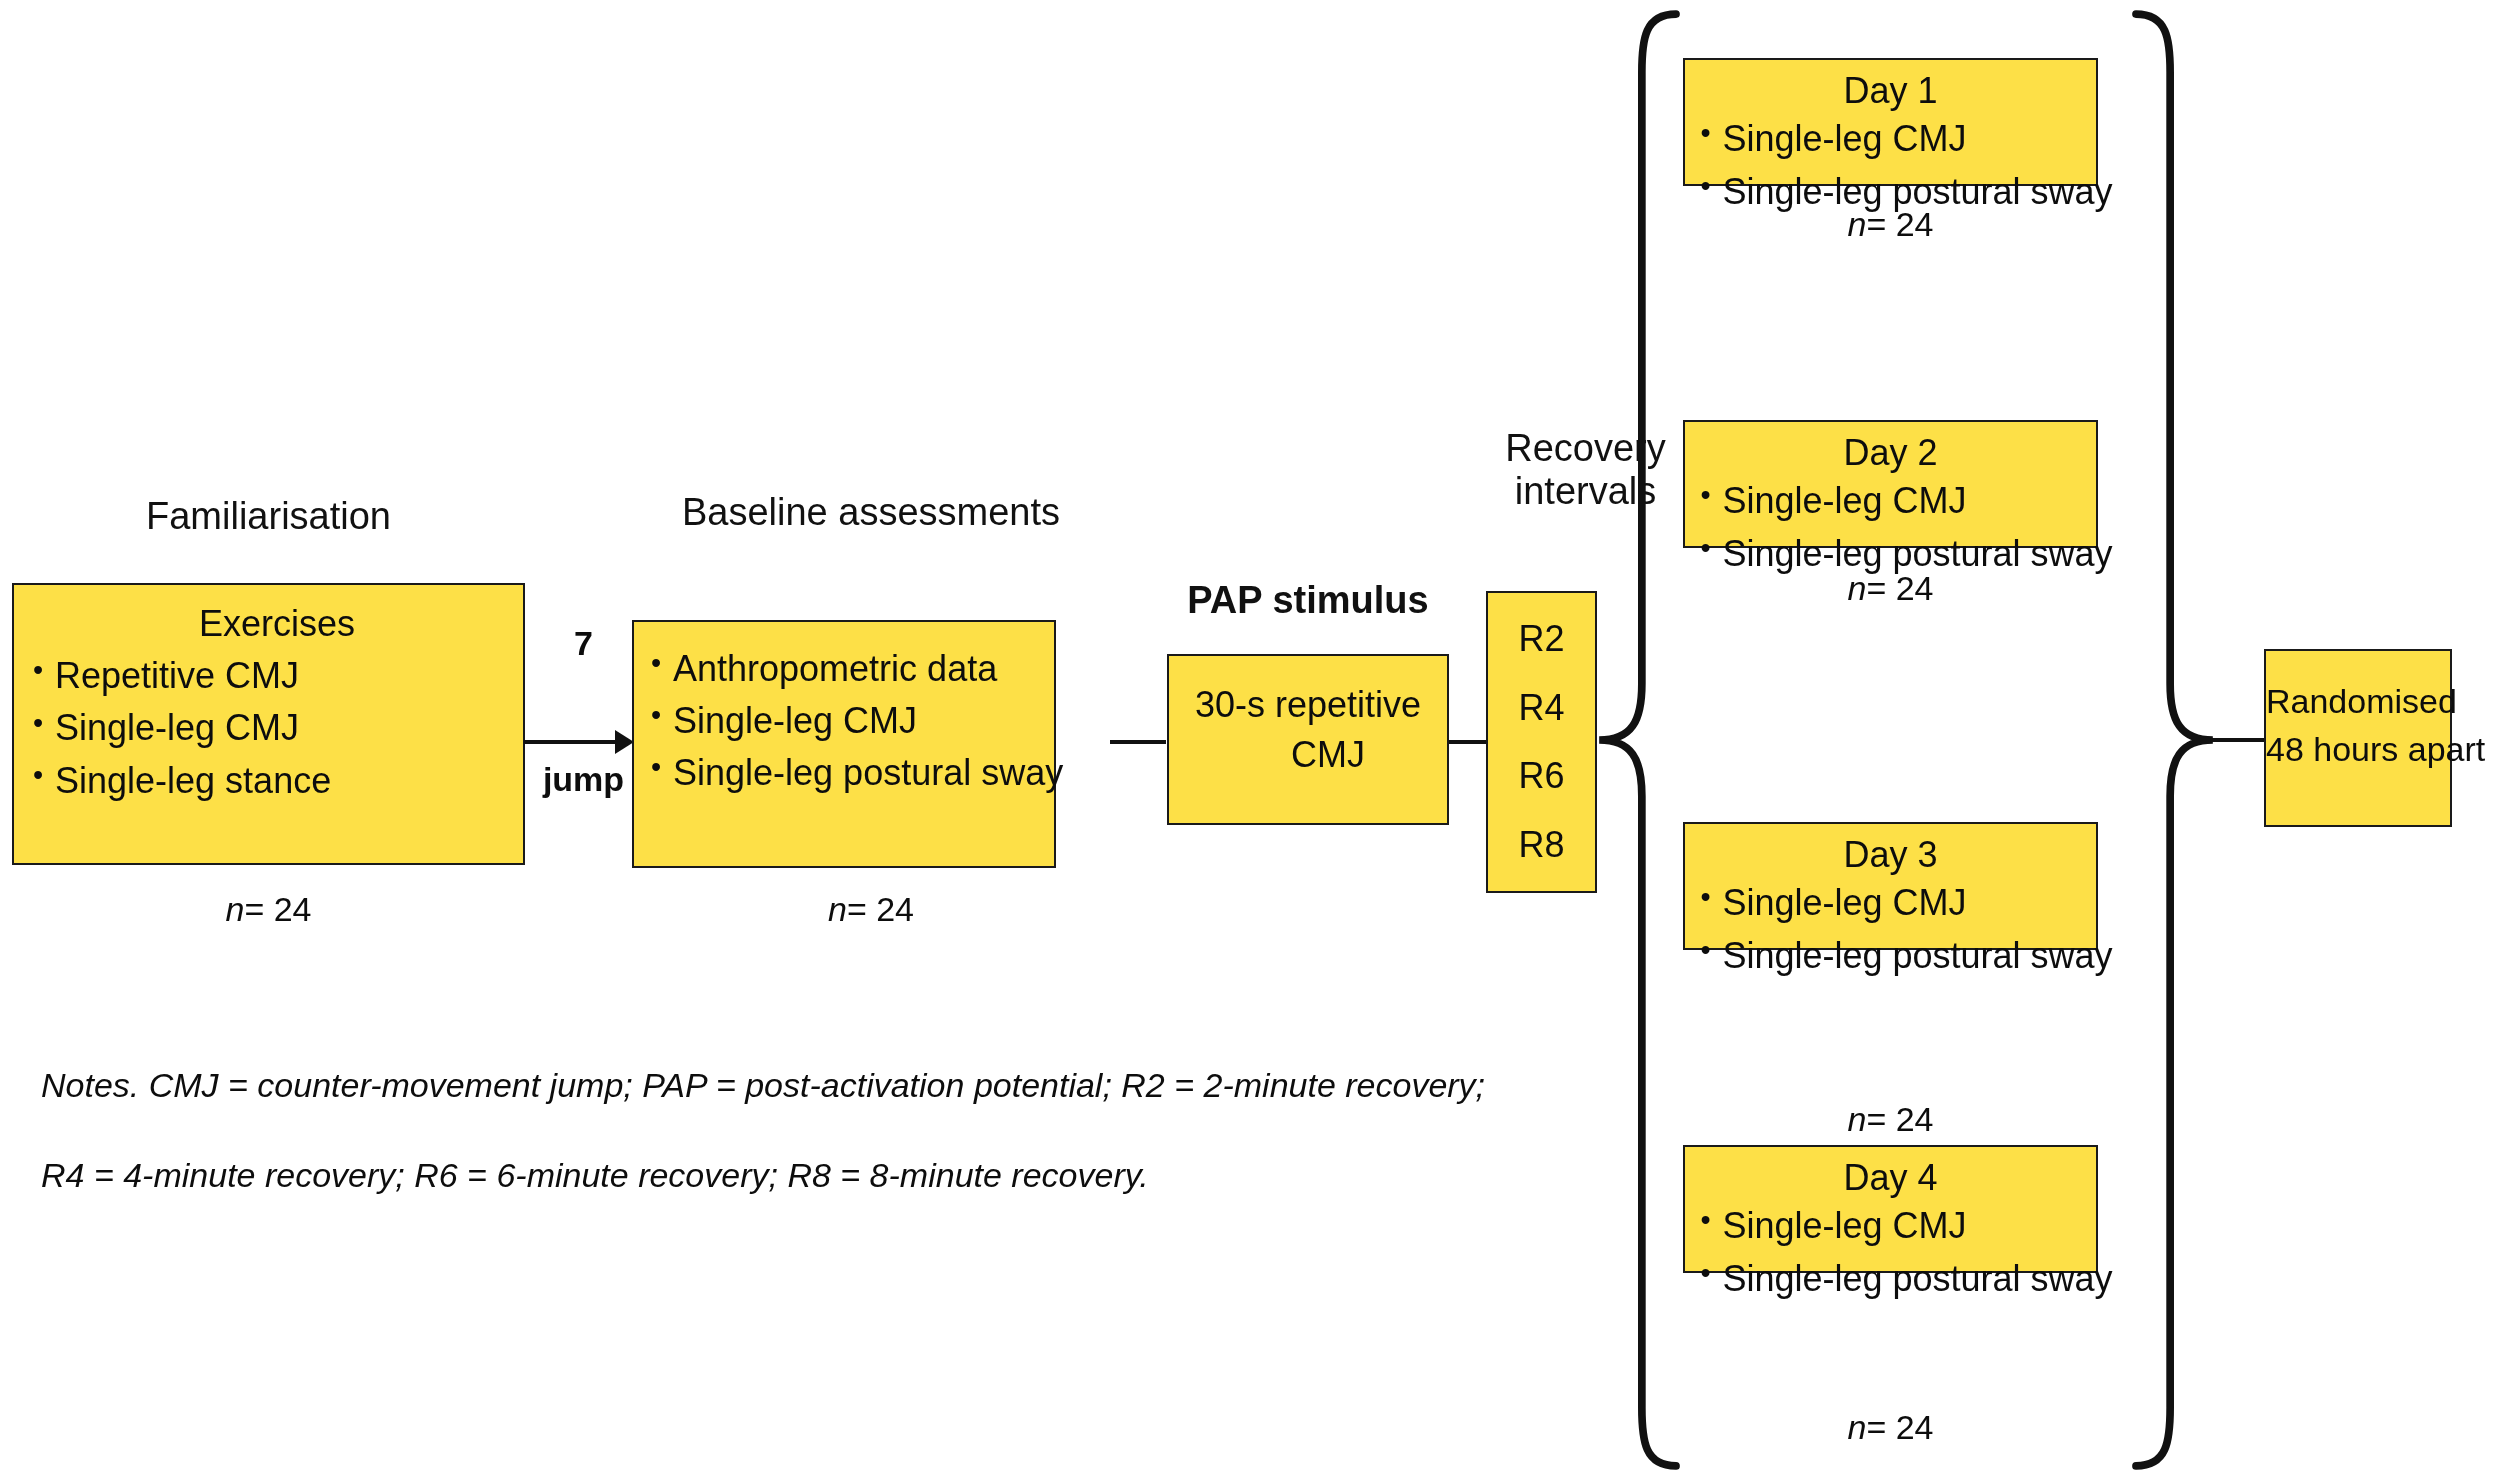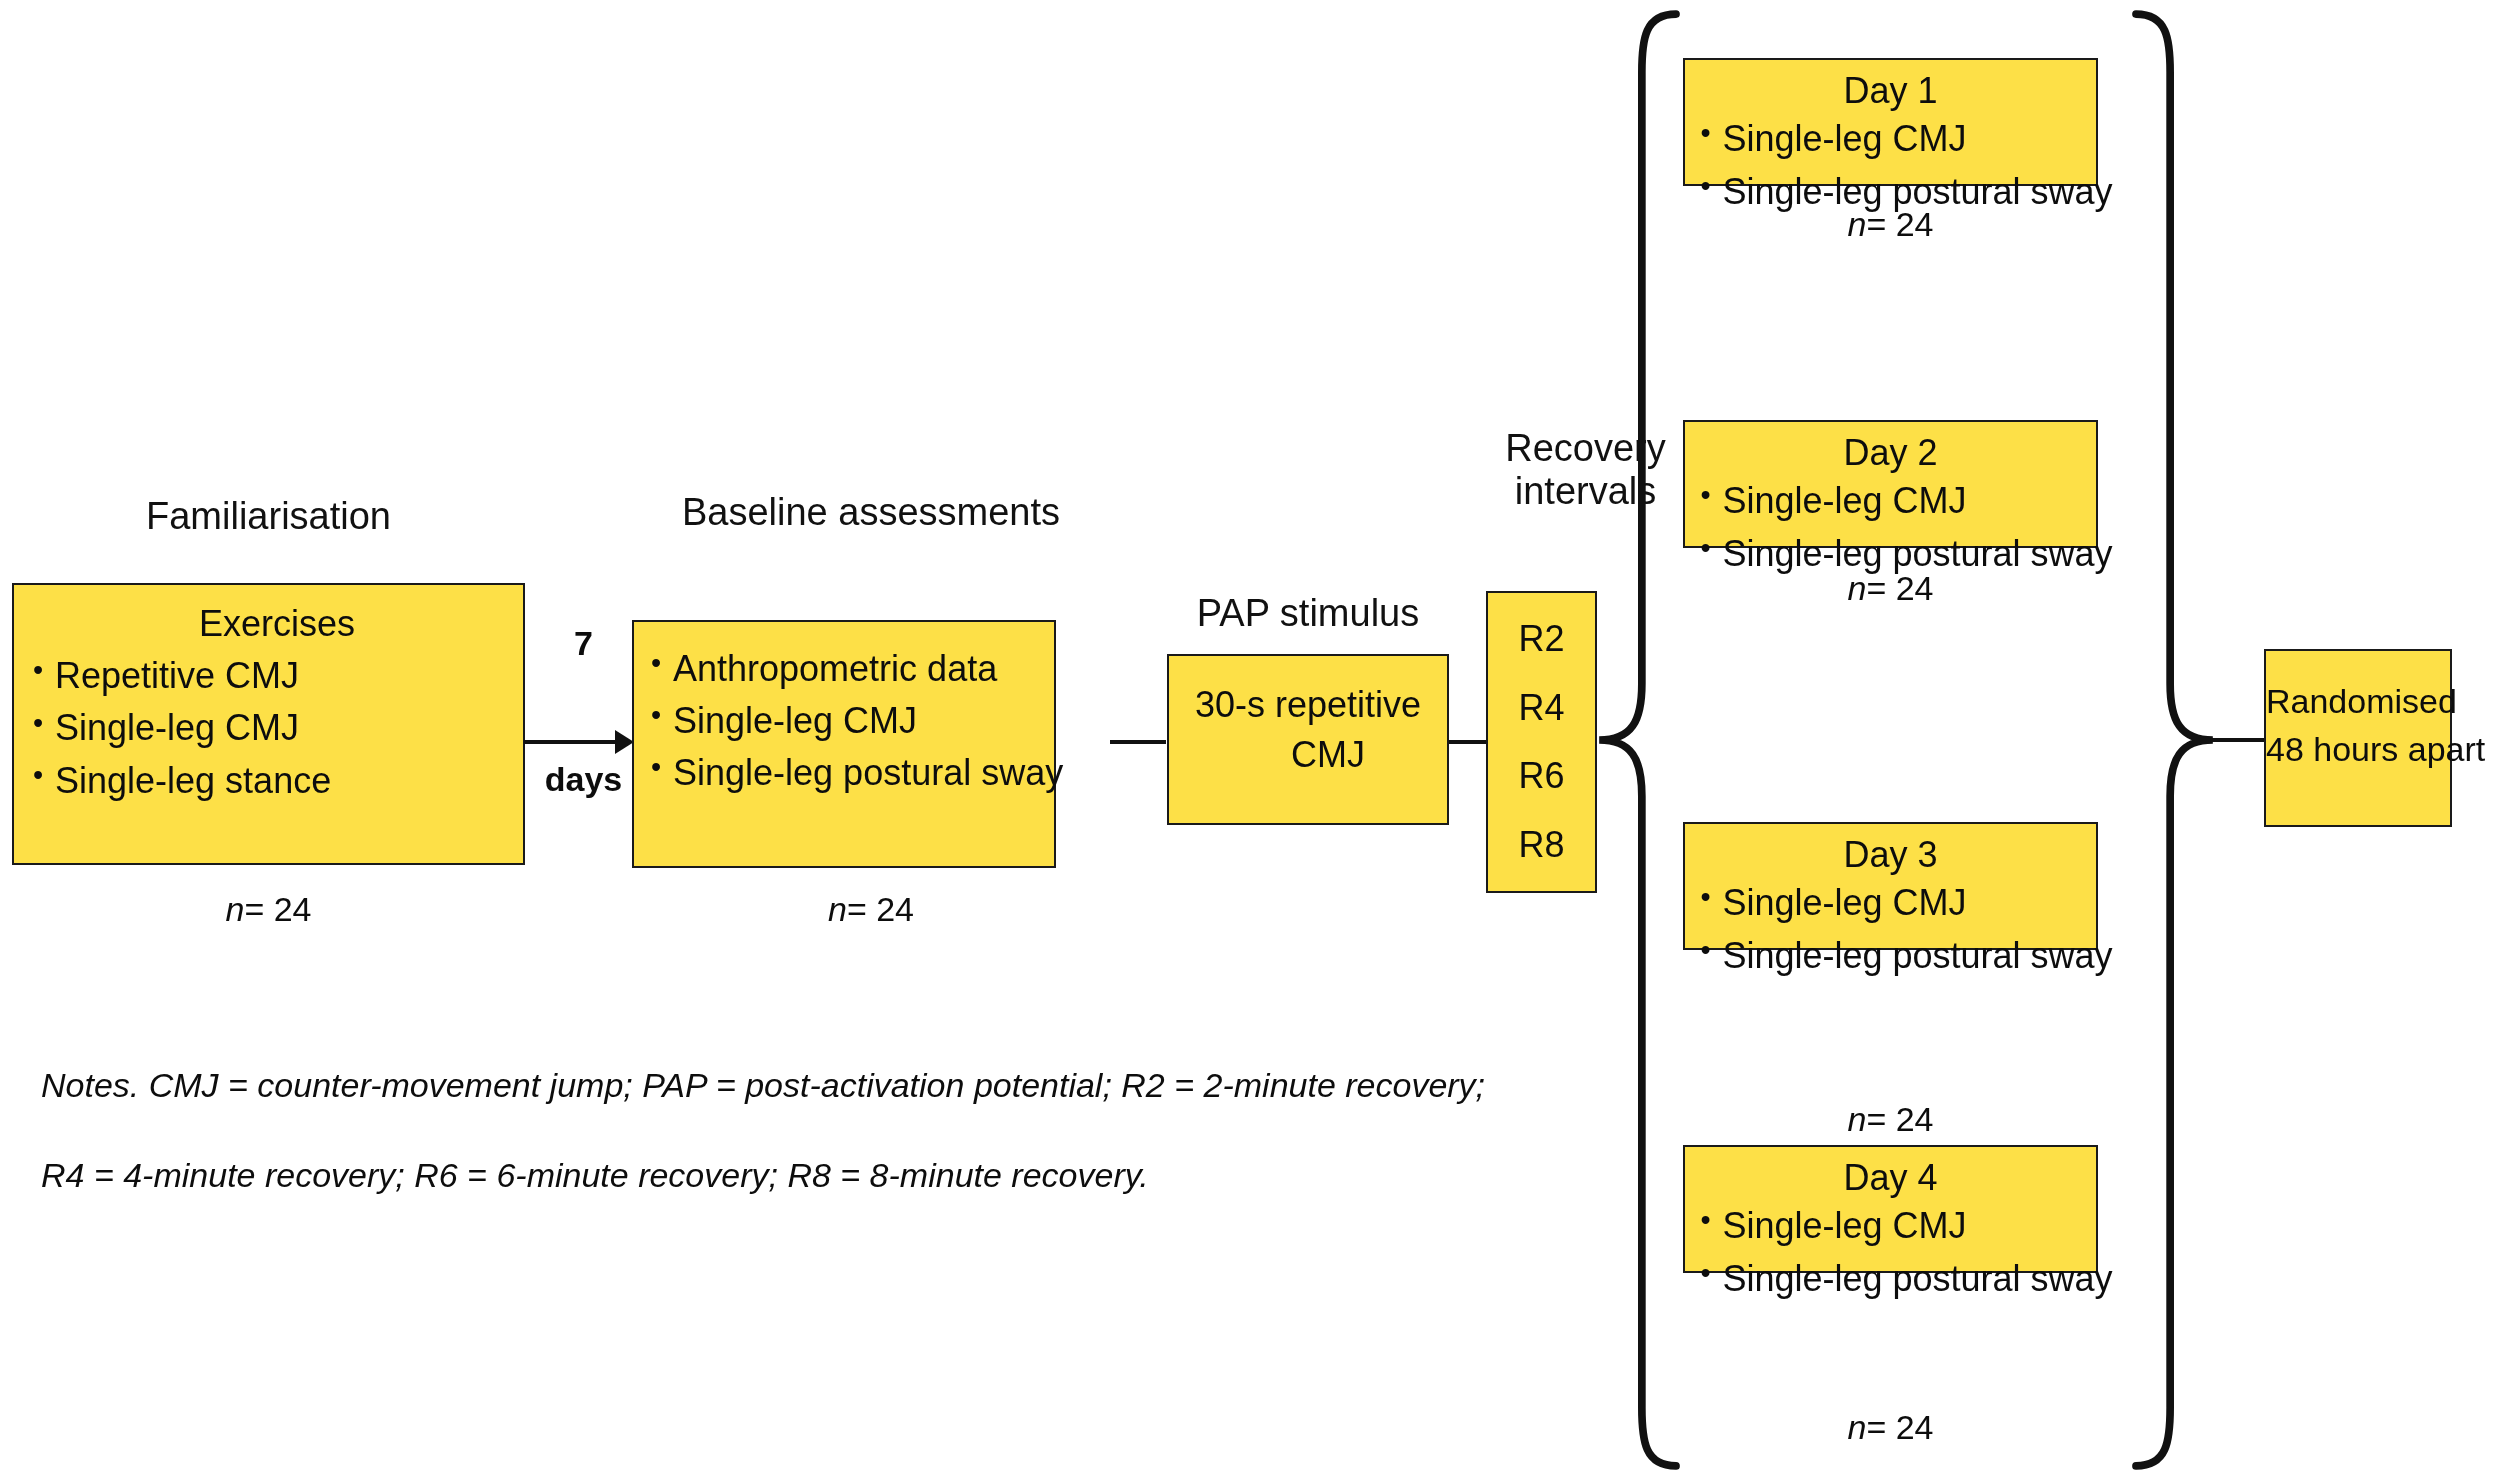--- a/index.html
+++ b/index.html
@@ -143,39 +143,39 @@
     </ul>
   </div>
 
   <div class="ncap" style="left:12px; top:890px; width:513px;">
     <i>n</i><span>= 24</span>
   </div>
 
   <div class="daylabel" style="left:528px; top:624px; width:111px;">7</div>
   <div class="hline" style="left:524px; top:740px; width:96px;"></div>
   <div class="arrowhead" style="left:615px; top:730px;"></div>
-  <div class="daylabel" style="left:528px; top:760px; width:111px;">days</div>
+  <div class="daylabel" style="left:528px; top:760px; width:111px;">jump</div>
 
   <div class="heading" style="left:632px; top:491px; width:478px;">Baseline assessments</div>
 
   <div class="box" style="left:632px; top:620px; width:424px; height:248px;">
     <ul class="bullets" style="margin:20.5px 0 0 17px;">
       <li>Anthropometric  data</li>
       <li>Single-leg CMJ</li>
       <li>Single-leg postural sway</li>
     </ul>
   </div>
 
   <div class="ncap" style="left:632px; top:890px; width:478px;">
     <i>n</i><span>= 24</span>
   </div>
 
   <div class="hline" style="left:1110px; top:740px; width:56px;"></div>
 
-  <div class="heading" style="left:1167px; top:592px; width:282px;">PAP stimulus</div>
+  <div class="heading" style="left:1167px; top:579px; width:282px;font-weight:bold;">PAP stimulus</div>
 
   <div class="box" style="left:1167px; top:654px; width:282px; height:171px;">
     <div class="plainline" style="text-align:center; margin-top:24px;">30-s repetitive</div>
     <div class="plainline" style="text-align:center;padding-left:40px;">CMJ</div>
   </div>
 
   <div class="hline" style="left:1449px; top:740px; width:41px;"></div>
 
   <div class="heading" style="left:1449px; top:427px; width:273px;">
     <div>Recovery</div>

